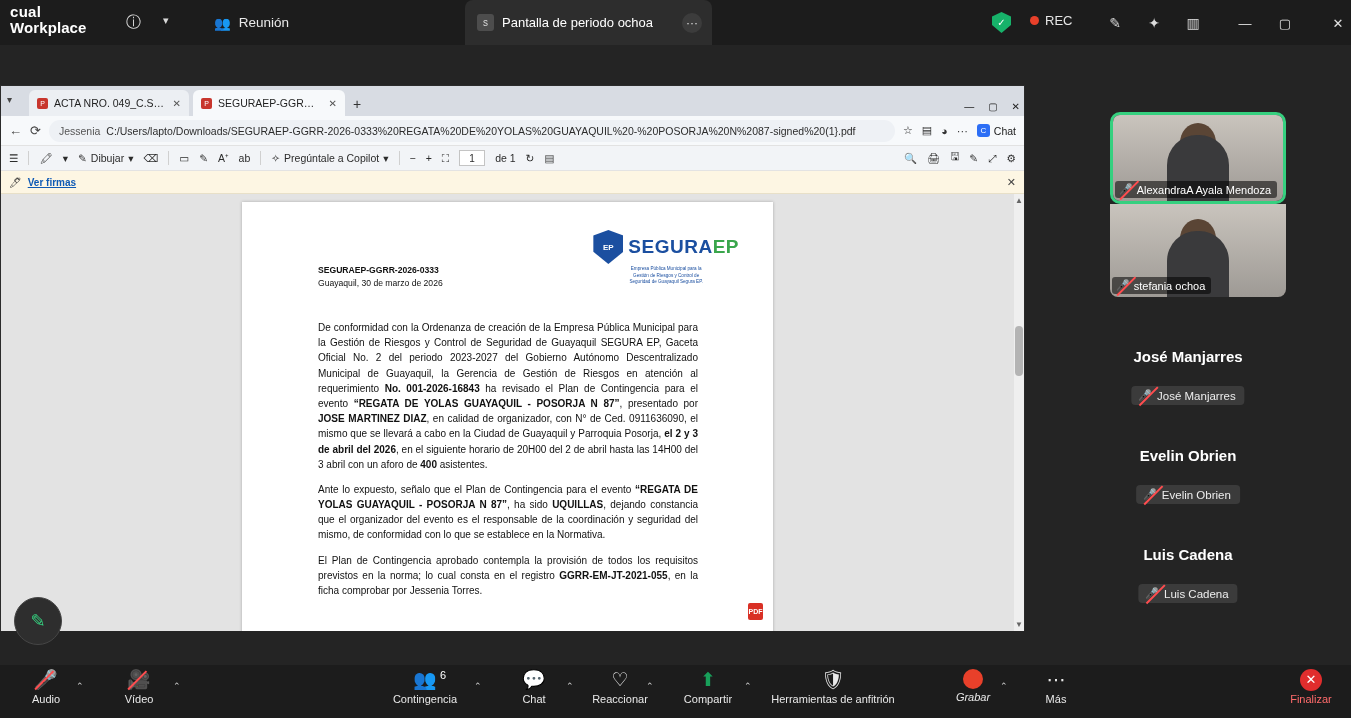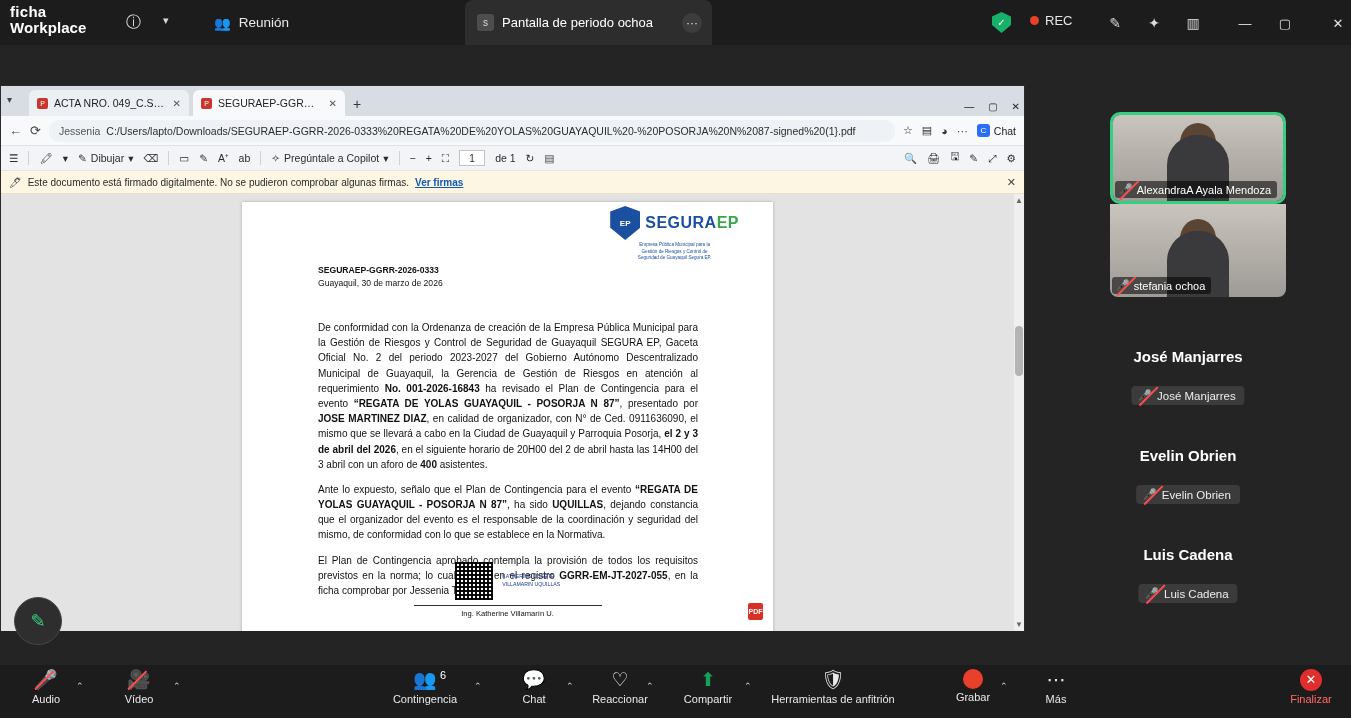--- a/index.html
+++ b/index.html
@@ -145,29 +145,29 @@
   .sig-bar .close { margin-left: auto; color: #444; font-size: 11px; }
 
   .pdf-viewport {
     position: relative; height: 437px; background: #e3e3e3; overflow: hidden;
   }
   .pdf-page {
     position: absolute; left: 241px; top: 8px; width: 531px; height: 432px;
     background: #fff; box-shadow: 0 0 3px rgba(0,0,0,.25);
     padding: 0; overflow: hidden;
   }
-  .doc-logo { position: absolute; right: 34px; top: 4px; text-align: left; }
+  .doc-logo { position: absolute; right: 34px; top: 28px; text-align: left; }
   .doc-logo .row { display: flex; align-items: center; gap: 5px; }
   .badge-shield {
     width: 30px; height: 34px; background: #1b4fa0;
     clip-path: polygon(50% 0%, 100% 16%, 100% 64%, 50% 100%, 0% 64%, 0% 16%);
     display: flex; align-items: center; justify-content: center;
     color: #fff; font-size: 8px; font-weight: bold;
   }
-  .doc-logo .word { font-size: 16px; letter-spacing: .5px; color: #1b4fa0; font-weight: bold; text-align: center;}
+  .doc-logo .word { font-size: 19px; letter-spacing: .5px; color: #1b4fa0; font-weight: bold; text-align: center;}
   .doc-logo .word span.ep { color: #3aa64c; }
   .doc-logo .sub { font-size: 4.6px; color: #1b4fa0; margin-top: 2px; line-height: 1.45; }
 
   .doc-head { position: absolute; left: 76px; top: 62px; font-size: 8.6px; color: #111; line-height: 1.5; }
   .doc-head b { font-weight: bold; }
   .doc-body { position: absolute; left: 76px; top: 118px; width: 380px; font-size: 10px; color: #111;
               text-align: justify; line-height: 1.52; }
   .doc-body p { margin-bottom: 10px; }
   .doc-body b { font-weight: bold; }
   .doc-sign { position: absolute; left: 0; right: 0; top: 360px; text-align: center; }
@@ -274,21 +274,21 @@
     color: #35d07f; font-size: 18px;
   }
 </style>
 </head>
 <body>
 
 <div id="app">
 
   <div class="zoom-topbar">
     <div class="zoom-logo">
-      <div class="l1">ficha</div>
+      <div class="l1">cual</div>
       <div class="l2">Workplace</div>
     </div>
     <div class="tb-icon info-icon">ⓘ</div>
     <div class="tb-icon chev-icon">▾</div>
 
     <div class="tab-meeting">
       <span>👥</span>
       <span>Reunión</span>
     </div>
 
@@ -390,21 +390,20 @@
       <span>🔍</span>
       <span>🖨</span>
       <span>🖫</span>
       <span>✎</span>
       <span>⤢</span>
       <span>⚙</span>
     </div>
 
     <div class="sig-bar">
       <span>🖊</span>
-      <span>Este documento está firmado digitalmente. No se pudieron comprobar algunas firmas.</span>
       <span class="link">Ver firmas</span>
       <span class="close">✕</span>
     </div>
 
     <div class="pdf-viewport">
       <span class="cursor-mark">⌖</span>
 
       <div class="pdf-page">
 
         <div class="doc-logo">
@@ -425,31 +424,24 @@
         </div>
 
         <div class="doc-body">
           <p>
             <span>De conformidad con la Ordenanza de creación de la Empresa Pública Municipal para la Gestión de Riesgos y Control de Seguridad de Guayaquil SEGURA EP, Gaceta Oficial No. 2 del periodo 2023-2027 del Gobierno Autónomo Descentralizado Municipal de Guayaquil, la Gerencia de Gestión de Riesgos en atención al requerimiento </span><b>No. 001-2026-16843</b><span> ha revisado el Plan de Contingencia para el evento </span><b>“REGATA DE YOLAS GUAYAQUIL - POSORJA N 87”</b><span>, presentado por </span><b>JOSE MARTINEZ DIAZ</b><span>, en calidad de organizador, con N° de Ced. 0911636090, el mismo que se llevará a cabo en la Ciudad de Guayaquil y Parroquia Posorja, </span><b>el 2 y 3 de abril del 2026</b><span>, en el siguiente horario de 20H00 del 2 de abril hasta las 14H00 del 3 abril con un aforo de </span><b>400</b><span> asistentes.</span>
           </p>
           <p>
             <span>Ante lo expuesto, señalo que el Plan de Contingencia para el evento </span><b>“REGATA DE YOLAS GUAYAQUIL - POSORJA N 87”</b><span>, ha sido </span><b>UQUILLAS</b><span>, dejando constancia que el organizador del evento es el responsable de la coordinación y seguridad del mismo, de conformidad con lo que se establece en la Normativa.</span>
           </p>
           <p>
-            <span>El Plan de Contingencia aprobado contempla la provisión de todos los requisitos previstos en la norma; lo cual consta en el registro </span><b>GGRR-EM-JT-2027-055</b><span>, en la ficha comprobar por Jessenia Torres.</span>
+            <span>El Plan de Contingencia aprobado contempla la provisión de todos los requisitos previstos en la norma; lo cual consta en el registro </span><b>GGRR-EM-JT-2021-055</b><span>, en la ficha comprobar por Jessenia Torres.</span>
           </p>
         </div>
 
-        <div class="doc-sign">
-          <span class="qr"></span>
-          <span class="sign-name" style="white-space: pre-line;">KATHERINE LISSETE
-VILLAMARIN UQUILLAS</span>
-          <div class="sign-rule"></div>
-          <div class="sign-caption">Ing. Katherine Villamarín U.</div>
-        </div>
 
         <div class="pdf-icon-red">PDF</div>
       </div>
 
       <div class="pdf-scrollbar">
         <span class="pdf-arrow" style="top:2px;">▲</span>
         <div class="pdf-thumb"></div>
         <span class="pdf-arrow" style="bottom:2px;">▼</span>
       </div>
     </div>
@@ -537,21 +529,21 @@
       <span class="glyph" style="color:#18a05a;">⬆</span>
       <span class="lbl">Compartir</span>
     </div>
     <span class="ctrl-caret" style="left:744px;">⌃</span>
 
     <div class="ctrl" style="left:833px; width:150px; margin-left:-75px;">
       <span class="glyph">🛡</span>
       <span class="lbl">Herramientas de anfitrión</span>
     </div>
 
-    <div class="ctrl" style="left:973px;">
+    <div class="ctrl" style="left:973px;font-style:italic;">
       <span class="glyph">
           <span class="rec-circle"></span>
         </span>
       <span class="lbl">Grabar</span>
     </div>
     <span class="ctrl-caret" style="left:1000px;">⌃</span>
 
     <div class="ctrl" style="left:1056px;">
       <span class="glyph">⋯</span>
       <span class="lbl">Más</span>

